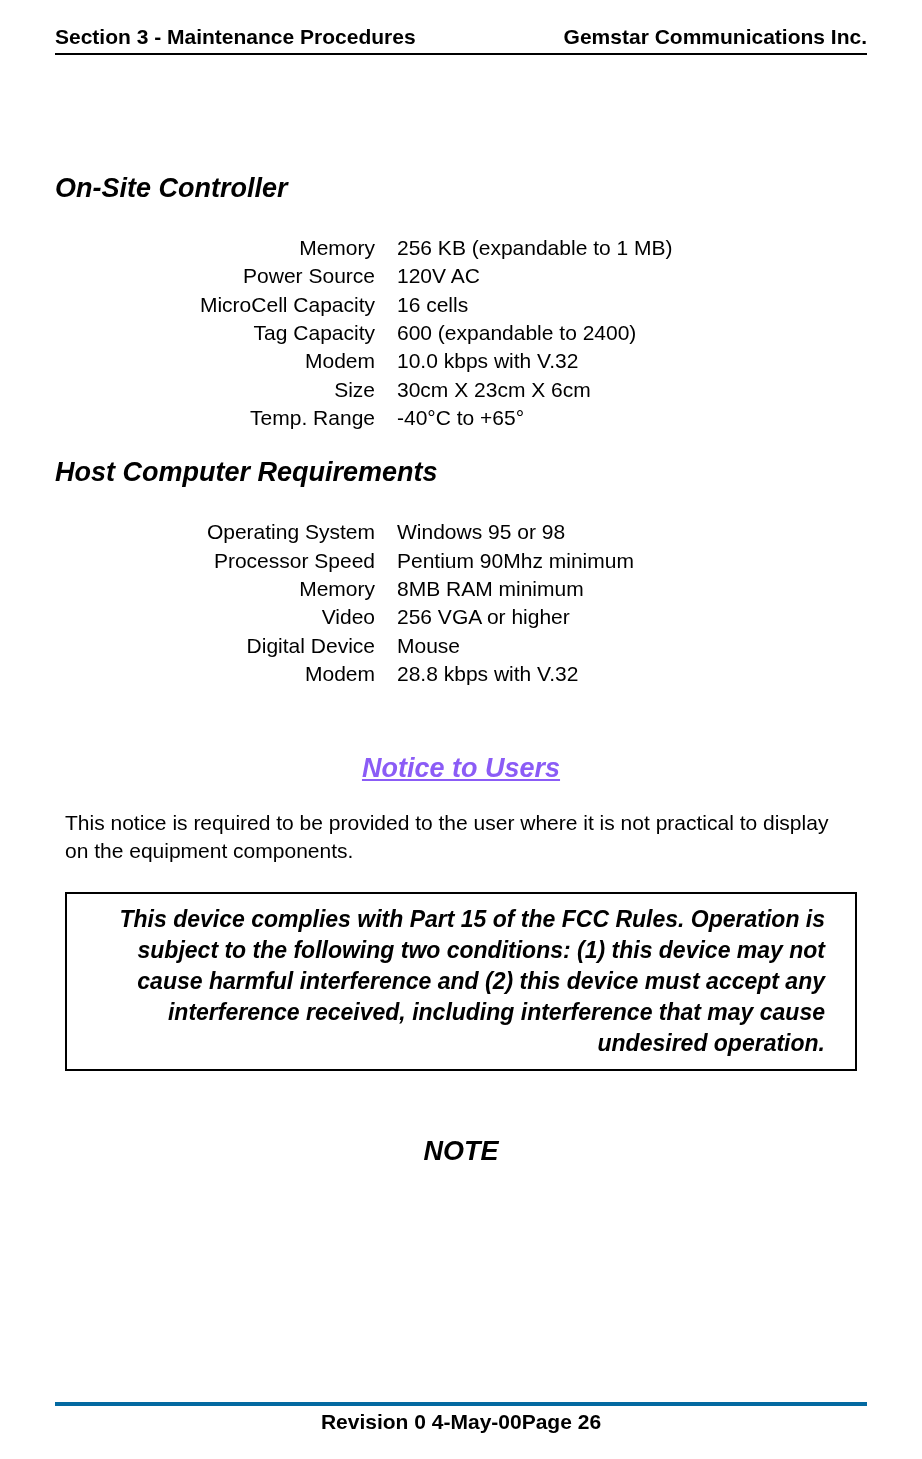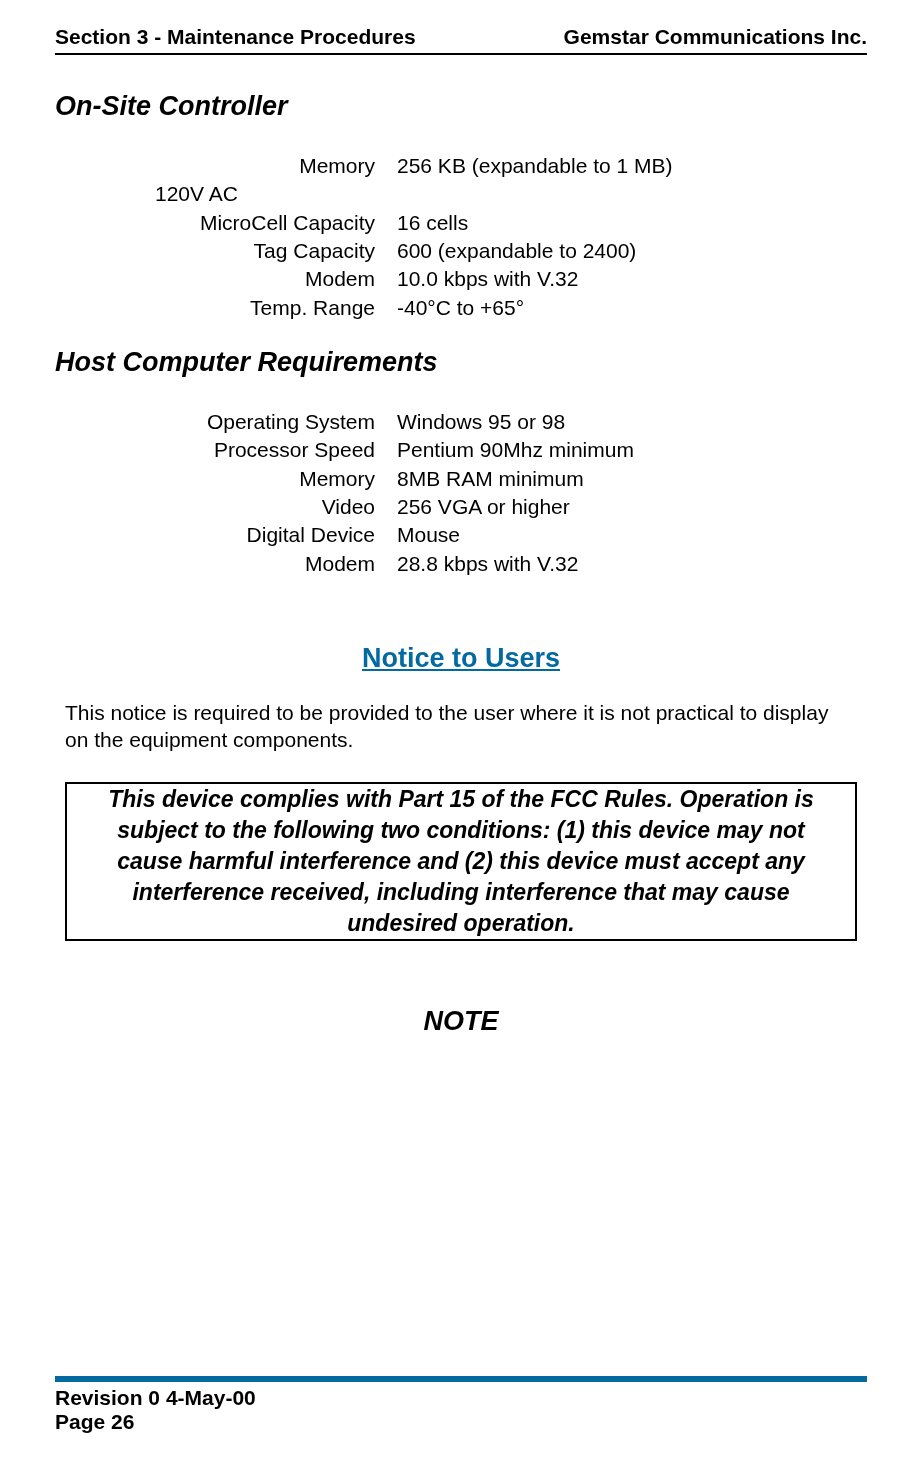--- a/index.html
+++ b/index.html
@@ -21,21 +21,21 @@
       justify-content: space-between;
       font-weight: bold;
       font-size: 21px;
       padding-bottom: 4px;
       border-bottom: 2px solid black;
     }
     .section-title {
       font-size: 27px;
       font-weight: bold;
       font-style: italic;
-      margin-top: 36px;
+      margin-top: 118px;
       margin-bottom: 30px;
     }
     .section-title.second {
       margin-top: 25px;
     }
     .spec-table {
       margin-left: 100px;
       font-size: 21px;
     }
     .spec-row {
@@ -48,91 +48,96 @@
       text-align: right;
       padding-right: 14px;
     }
     .spec-value {
       text-align: left;
     }
     .notice-heading {
       text-align: center;
       font-size: 27px;
       font-weight: bold;
-      color: #0369a1;
+      color: #8b5cf6;
       text-decoration: underline;
       margin-top: 65px;
       margin-bottom: 25px;
+      font-style: italic;
     }
     .notice-para {
       font-size: 21px;
       margin: 0 10px 28px 10px;
       line-height: 1.3;
     }
     .fcc-box {
       border: 2px solid black;
       margin: 0 10px;
-      padding: 0 30px;
+      padding: 10px 30px;
       font-size: 23px;
       font-weight: bold;
       font-style: italic;
-      text-align: center;
+      text-align: right;
       line-height: 1.35;
     }
     .note-heading {
       text-align: center;
       font-size: 27px;
       font-weight: bold;
       font-style: italic;
       margin-top: 65px;
     }
     .footer {
       position: absolute;
       bottom: 25px;
       left: 55px;
       right: 55px;
-      border-top: 6px solid #0369a1;
+      border-top: 4px solid #0369a1;
       padding-top: 4px;
       display: flex;
       justify-content: center;
       font-weight: bold;
       font-size: 21px;
-      flex-direction: column;
     }
   </style>
 </head>
 <body>
 
 <div class="page">
 
   <div class="header">
     <span>Section 3 - Maintenance Procedures</span>
     <span>Gemstar Communications Inc.</span>
   </div>
 
   <div class="section-title">On-Site Controller</div>
   <div class="spec-table">
     <div class="spec-row">
       <div class="spec-label">Memory</div>
       <div class="spec-value">256 KB (expandable to 1 MB)</div>
     </div>
     <div class="spec-row">
+      <div class="spec-label">Power Source</div>
       <div class="spec-value">120V AC</div>
     </div>
     <div class="spec-row">
       <div class="spec-label">MicroCell Capacity</div>
       <div class="spec-value">16 cells</div>
     </div>
     <div class="spec-row">
       <div class="spec-label">Tag Capacity</div>
       <div class="spec-value">600 (expandable to 2400)</div>
     </div>
     <div class="spec-row">
       <div class="spec-label">Modem</div>
       <div class="spec-value">10.0 kbps with V.32</div>
+    </div>
+    <div class="spec-row">
+      <div class="spec-label">Size</div>
+      <div class="spec-value">30cm X 23cm X 6cm</div>
     </div>
     <div class="spec-row">
       <div class="spec-label">Temp. Range</div>
       <div class="spec-value">-40°C to +65°</div>
     </div>
   </div>
 
   <div class="section-title second">Host Computer Requirements</div>
   <div class="spec-table">
     <div class="spec-row">

